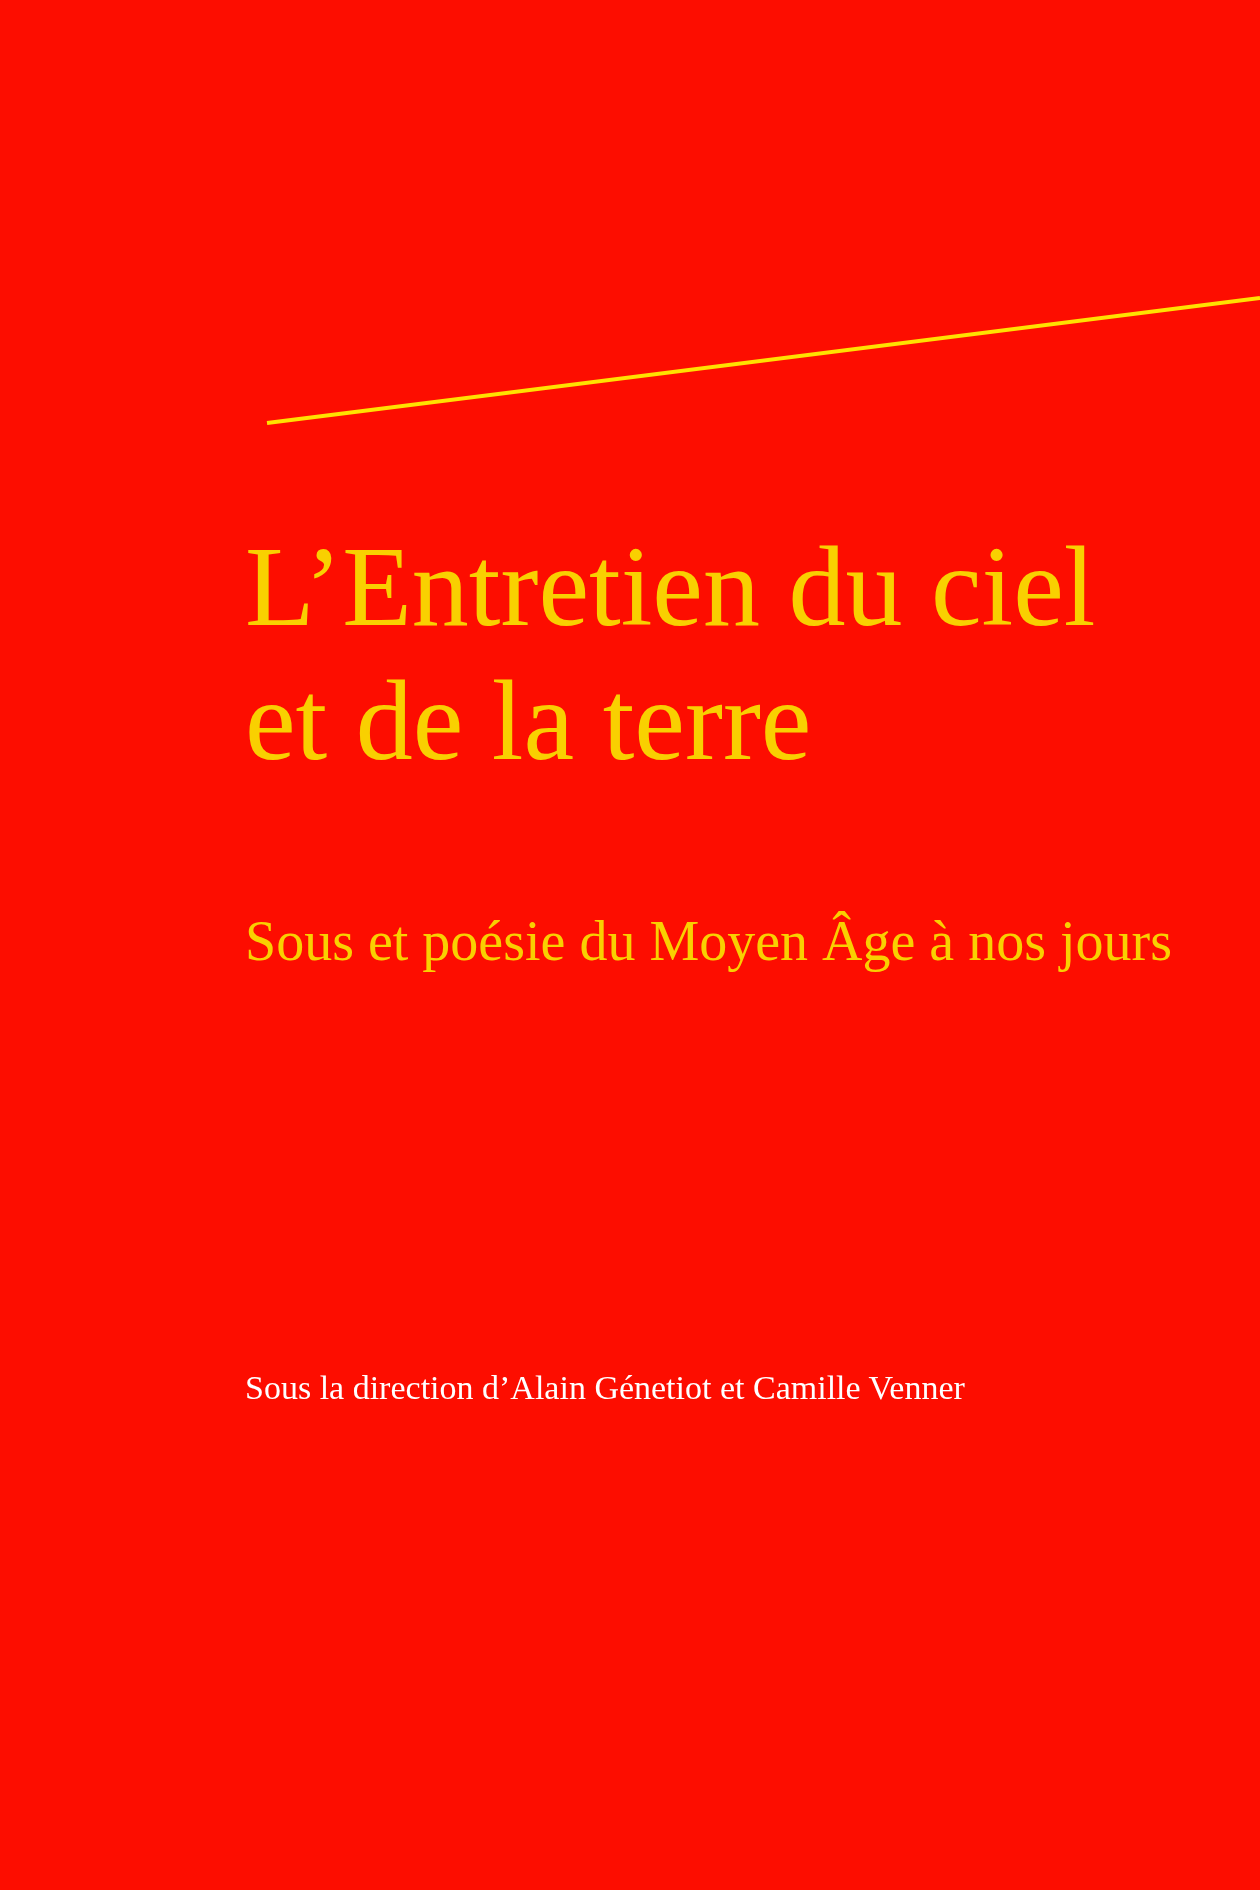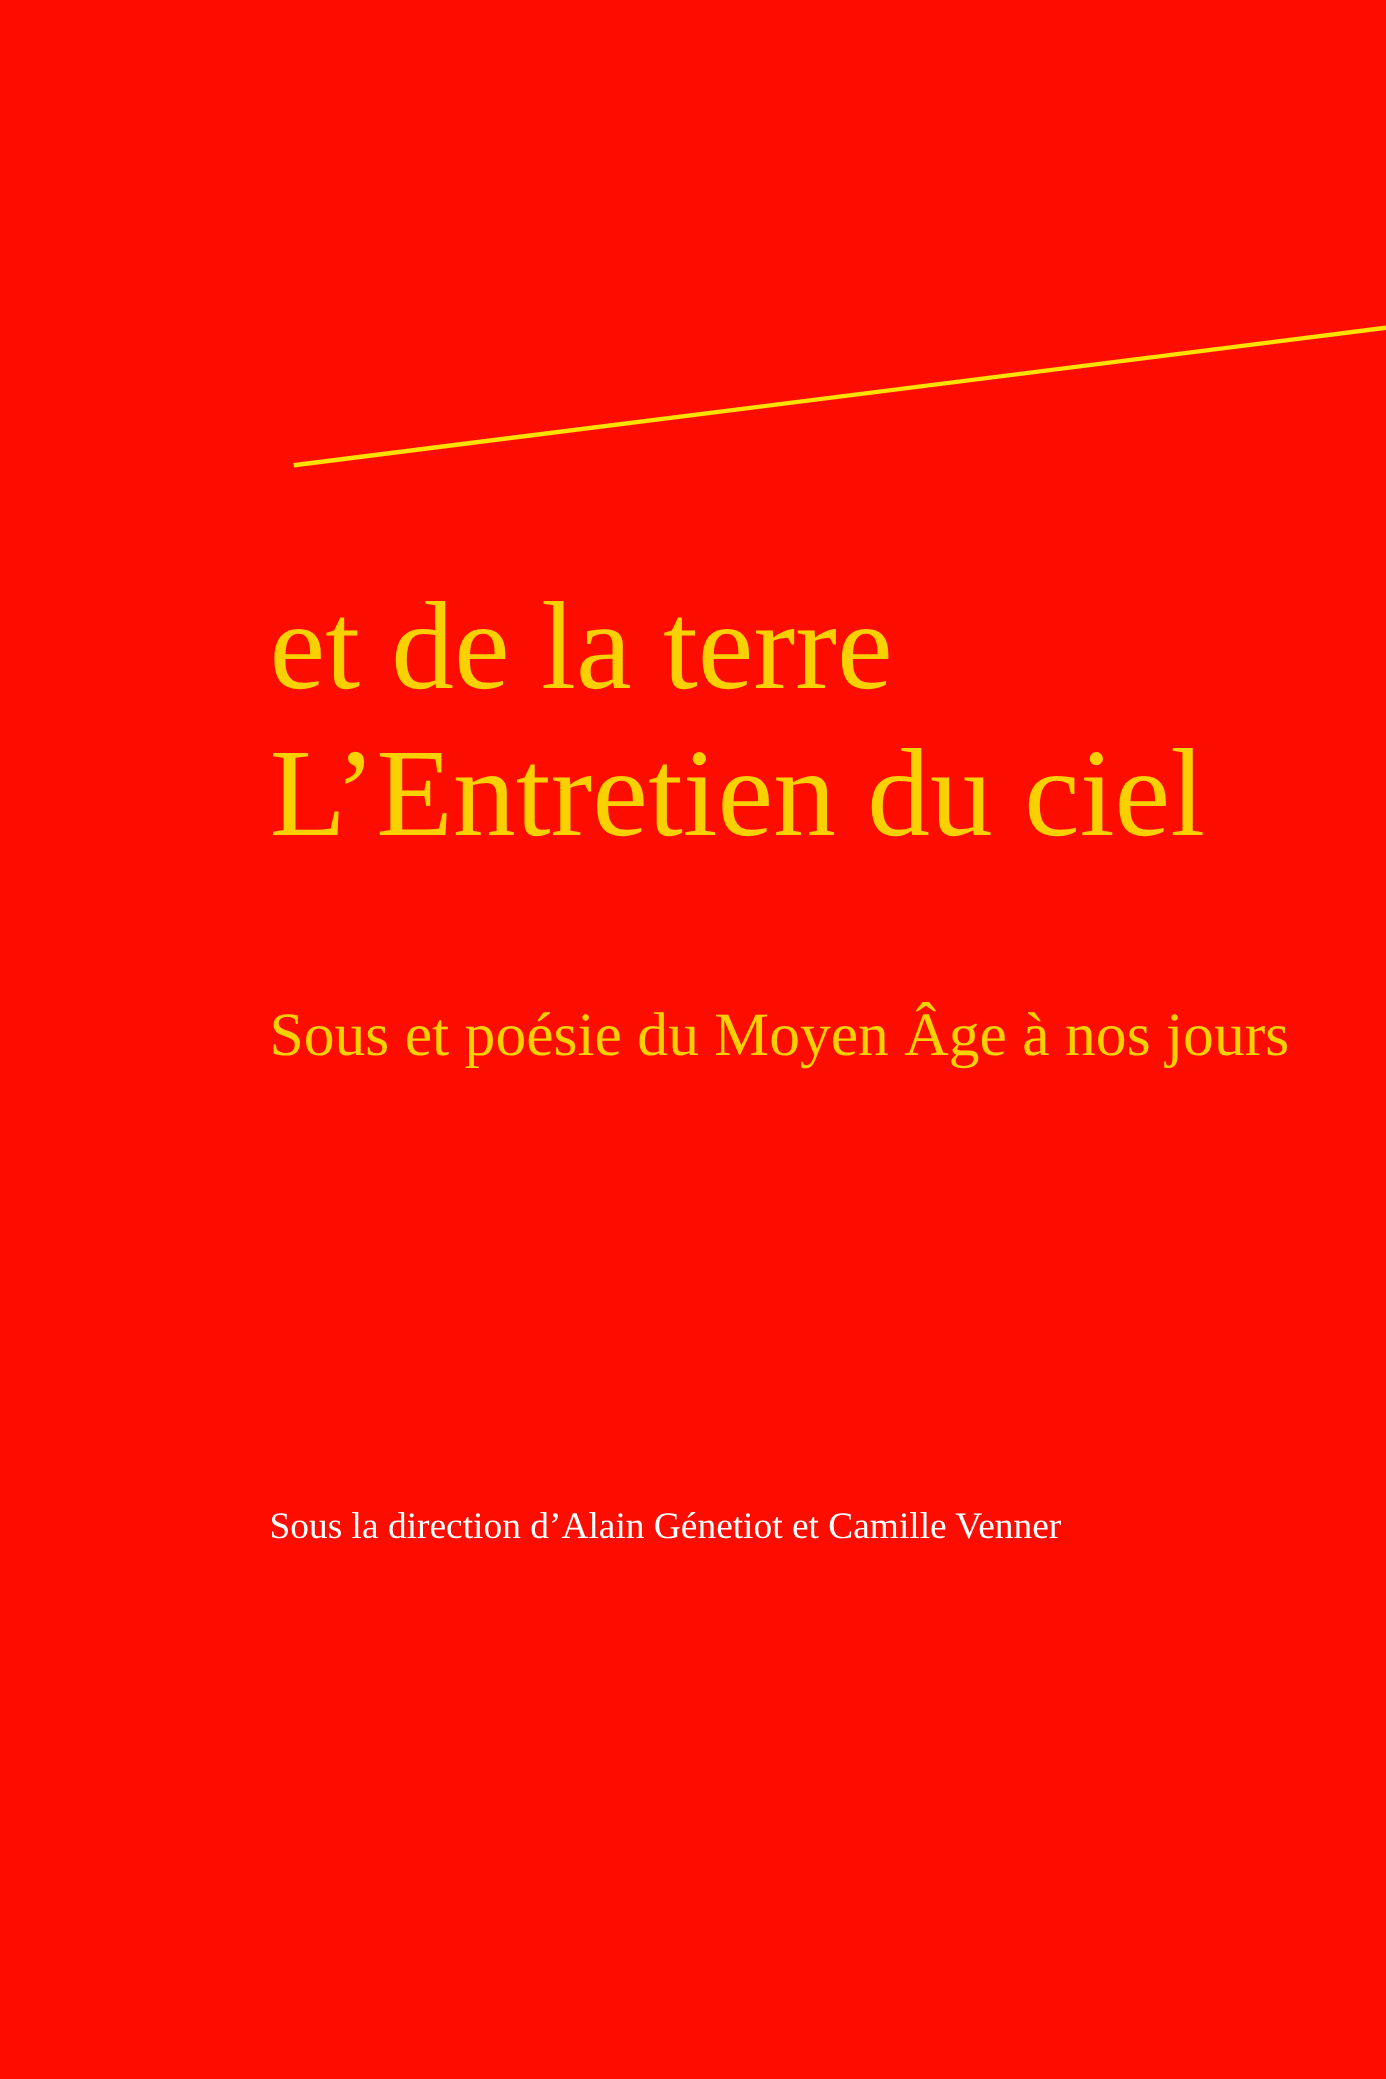--- a/index.html
+++ b/index.html
@@ -71,22 +71,22 @@
 </head>
 <body>
 
 <div class="cover">
 
   <svg class="rule-svg" viewBox="0 0 1260 520" xmlns="http://www.w3.org/2000/svg" aria-hidden="true">
     <line x1="267" y1="423" x2="1260" y2="298" stroke="#ffe100" stroke-width="4"></line>
   </svg>
 
   <h1 class="title" style="margin:0; font-weight:normal;">
+    <span class="line">L’Entretien du ciel</span>
     <span class="line">et de la terre</span>
-    <span class="line">L’Entretien du ciel</span>
   </h1>
 
   <div class="subtitle">Sous et poésie du Moyen Âge à nos jours</div>
 
   <div class="byline">Sous la direction d’Alain Génetiot et Camille Venner</div>
 
   <div class="publisher">
 
     
 

